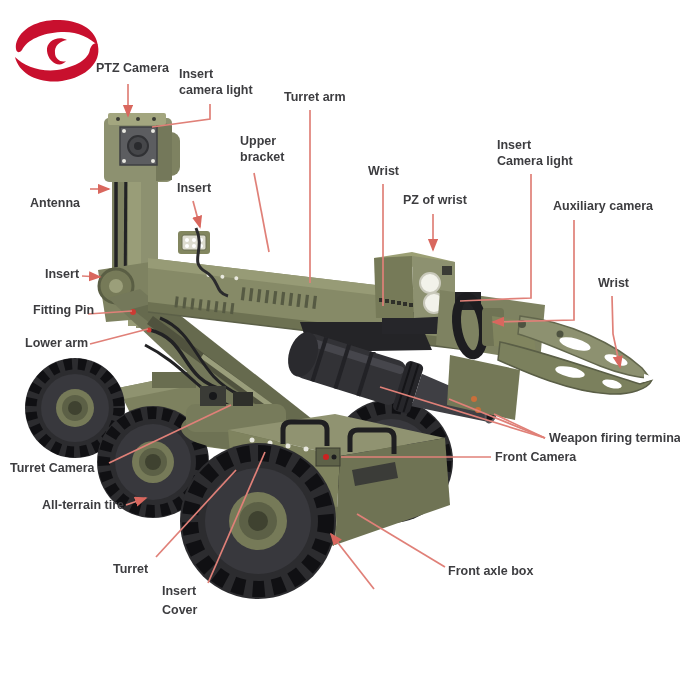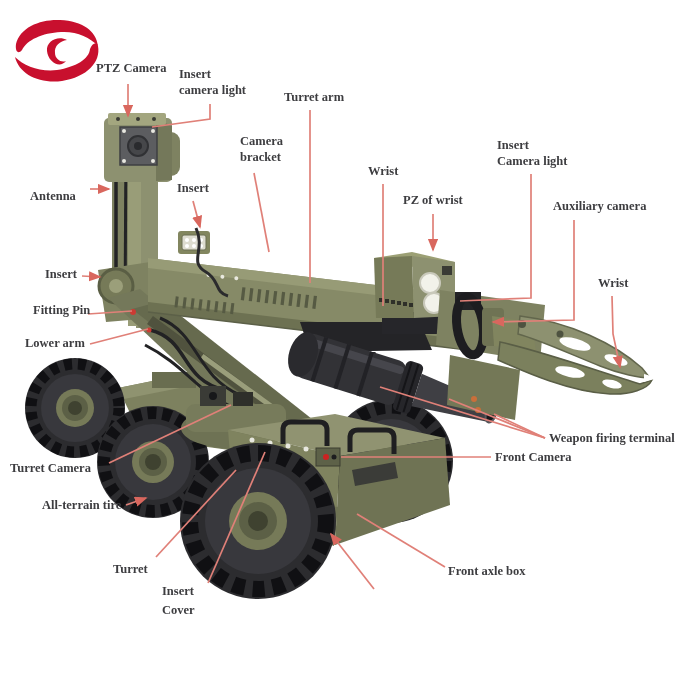--- a/index.html
+++ b/index.html
@@ -1,18 +1,18 @@
 <!DOCTYPE html>
 <html><head>
 <meta charset="utf-8">
 <style>
   html,body{margin:0;padding:0;background:#ffffff;}
   .stage{
     position:relative;width:680px;height:680px;background:#ffffff;overflow:hidden;
-    font-family:Liberation Serif, serif;
+    font-family:Liberation Sans, sans-serif;
   }
   .stage svg.scene{position:absolute;left:0;top:0;}
   .lbl{
     position:absolute;
     font-size:12.5px;font-weight:600;line-height:16px;
     color:#3d3d40;white-space:nowrap;
   }
   .lbl span{display:block;}
 </style>
 </head>
@@ -290,37 +290,37 @@
       <span>PTZ Camera</span>
     </div>
 <div class="lbl" style="left:179px;top:66px">
       <span>Insert</span>
       <span>camera light</span>
     </div>
 <div class="lbl" style="left:284px;top:89px">
       <span>Turret arm</span>
     </div>
 <div class="lbl" style="left:240px;top:133px">
-      <span>Camera</span>
+      <span>Upper</span>
       <span>bracket</span>
     </div>
 <div class="lbl" style="left:368px;top:163px">
       <span>Wrist</span>
     </div>
 <div class="lbl" style="left:497px;top:137px">
       <span>Insert</span>
       <span>Camera light</span>
     </div>
 <div class="lbl" style="left:403px;top:192px">
       <span>PZ of wrist</span>
     </div>
 <div class="lbl" style="left:553px;top:198px">
       <span>Auxiliary camera</span>
     </div>
-<div class="lbl" style="left:30px;top:188px">
+<div class="lbl" style="left:30px;top:195px">
       <span>Antenna</span>
     </div>
 <div class="lbl" style="left:177px;top:180px">
       <span>Insert</span>
     </div>
 <div class="lbl" style="left:598px;top:275px">
       <span>Wrist</span>
     </div>
 <div class="lbl" style="left:45px;top:266px">
       <span>Insert</span>

